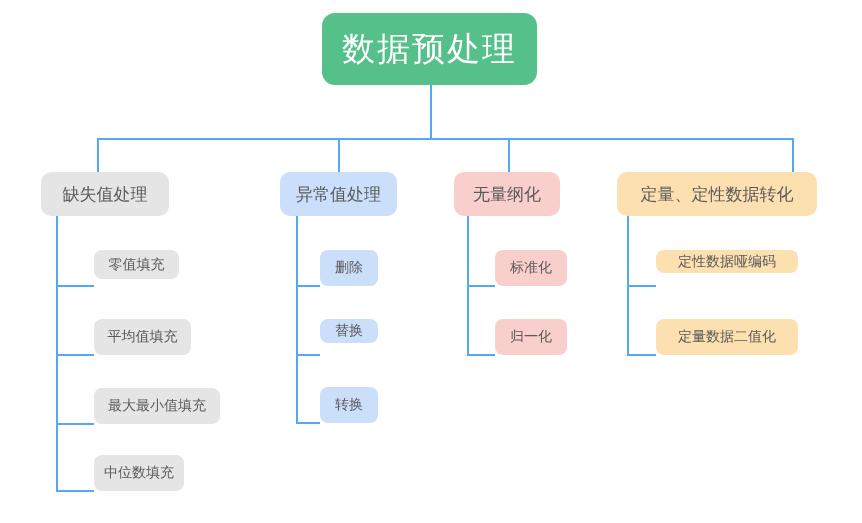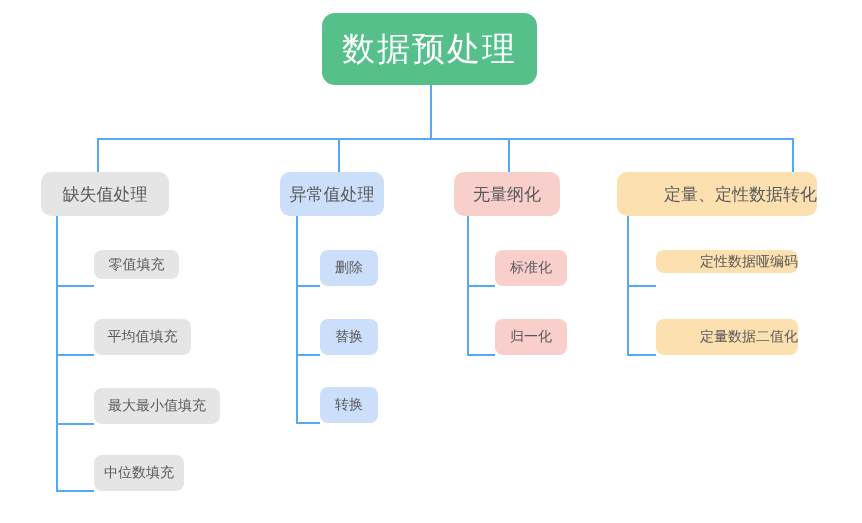--- a/index.html
+++ b/index.html
@@ -40,21 +40,21 @@
     border-radius: 10px;
   }
   .node-l3 {
     font-size: 14px;
     color: #5a5a5a;
     border-radius: 8px;
   }
   .c-green  { background: #e5e5e5; }
   .c-blue   { background: #ccdffa; }
   .c-pink   { background: #f8cfcb; }
-  .c-orange { background: #fce0b0; justify-content: flex-end; }
+  .c-orange { background: #fce0b0; }
 
   .link {
     position: absolute;
     background: #54a8f5;
     z-index: 1;
   }
   .link-h { height: 2px; }
   .link-v { width: 2px; }
 </style>
 </head>
@@ -90,21 +90,21 @@
   <div class="link link-h" style="left:627px; top:354px; width:29px;"></div>
 
   <div class="node node-root" style="left:322px; top:13px; width:215px; height:72px;">
     <span>数据预处理</span>
   </div>
 
   <div class="node node-l2 c-green" style="left:41px; top:172px; width:128px; height:44px;">
     <span>缺失值处理</span>
   </div>
 
-  <div class="node node-l2 c-blue" style="left:280px; top:172px; width:104px; height:44px;">
+  <div class="node node-l2 c-blue" style="left:280px; top:172px; width:117px; height:44px;">
     <span>异常值处理</span>
   </div>
 
   <div class="node node-l2 c-pink" style="left:454px; top:172px; width:106px; height:44px;">
     <span>无量纲化</span>
   </div>
 
   <div class="node node-l2 c-orange" style="left:617px; top:172px; width:200px; height:44px;">
     <span>定量、定性数据转化</span>
   </div>
@@ -118,21 +118,21 @@
   <div class="node node-l3 c-green" style="left:94px; top:388px; width:126px; height:36px;">
     <span>最大最小值填充</span>
   </div>
   <div class="node node-l3 c-green" style="left:94px; top:455px; width:90px; height:36px;">
     <span>中位数填充</span>
   </div>
 
   <div class="node node-l3 c-blue" style="left:320px; top:250px; width:58px; height:36px;">
     <span>删除</span>
   </div>
-  <div class="node node-l3 c-blue" style="left:320px; top:319px; width:58px; height:36px;">
+  <div class="node node-l3 c-blue" style="left:320px; top:319px; width:58px; height:24px;">
     <span>替换</span>
   </div>
   <div class="node node-l3 c-blue" style="left:320px; top:387px; width:58px; height:36px;">
     <span>转换</span>
   </div>
 
   <div class="node node-l3 c-pink" style="left:495px; top:250px; width:72px; height:36px;">
     <span>标准化</span>
   </div>
   <div class="node node-l3 c-pink" style="left:495px; top:319px; width:72px; height:36px;">

